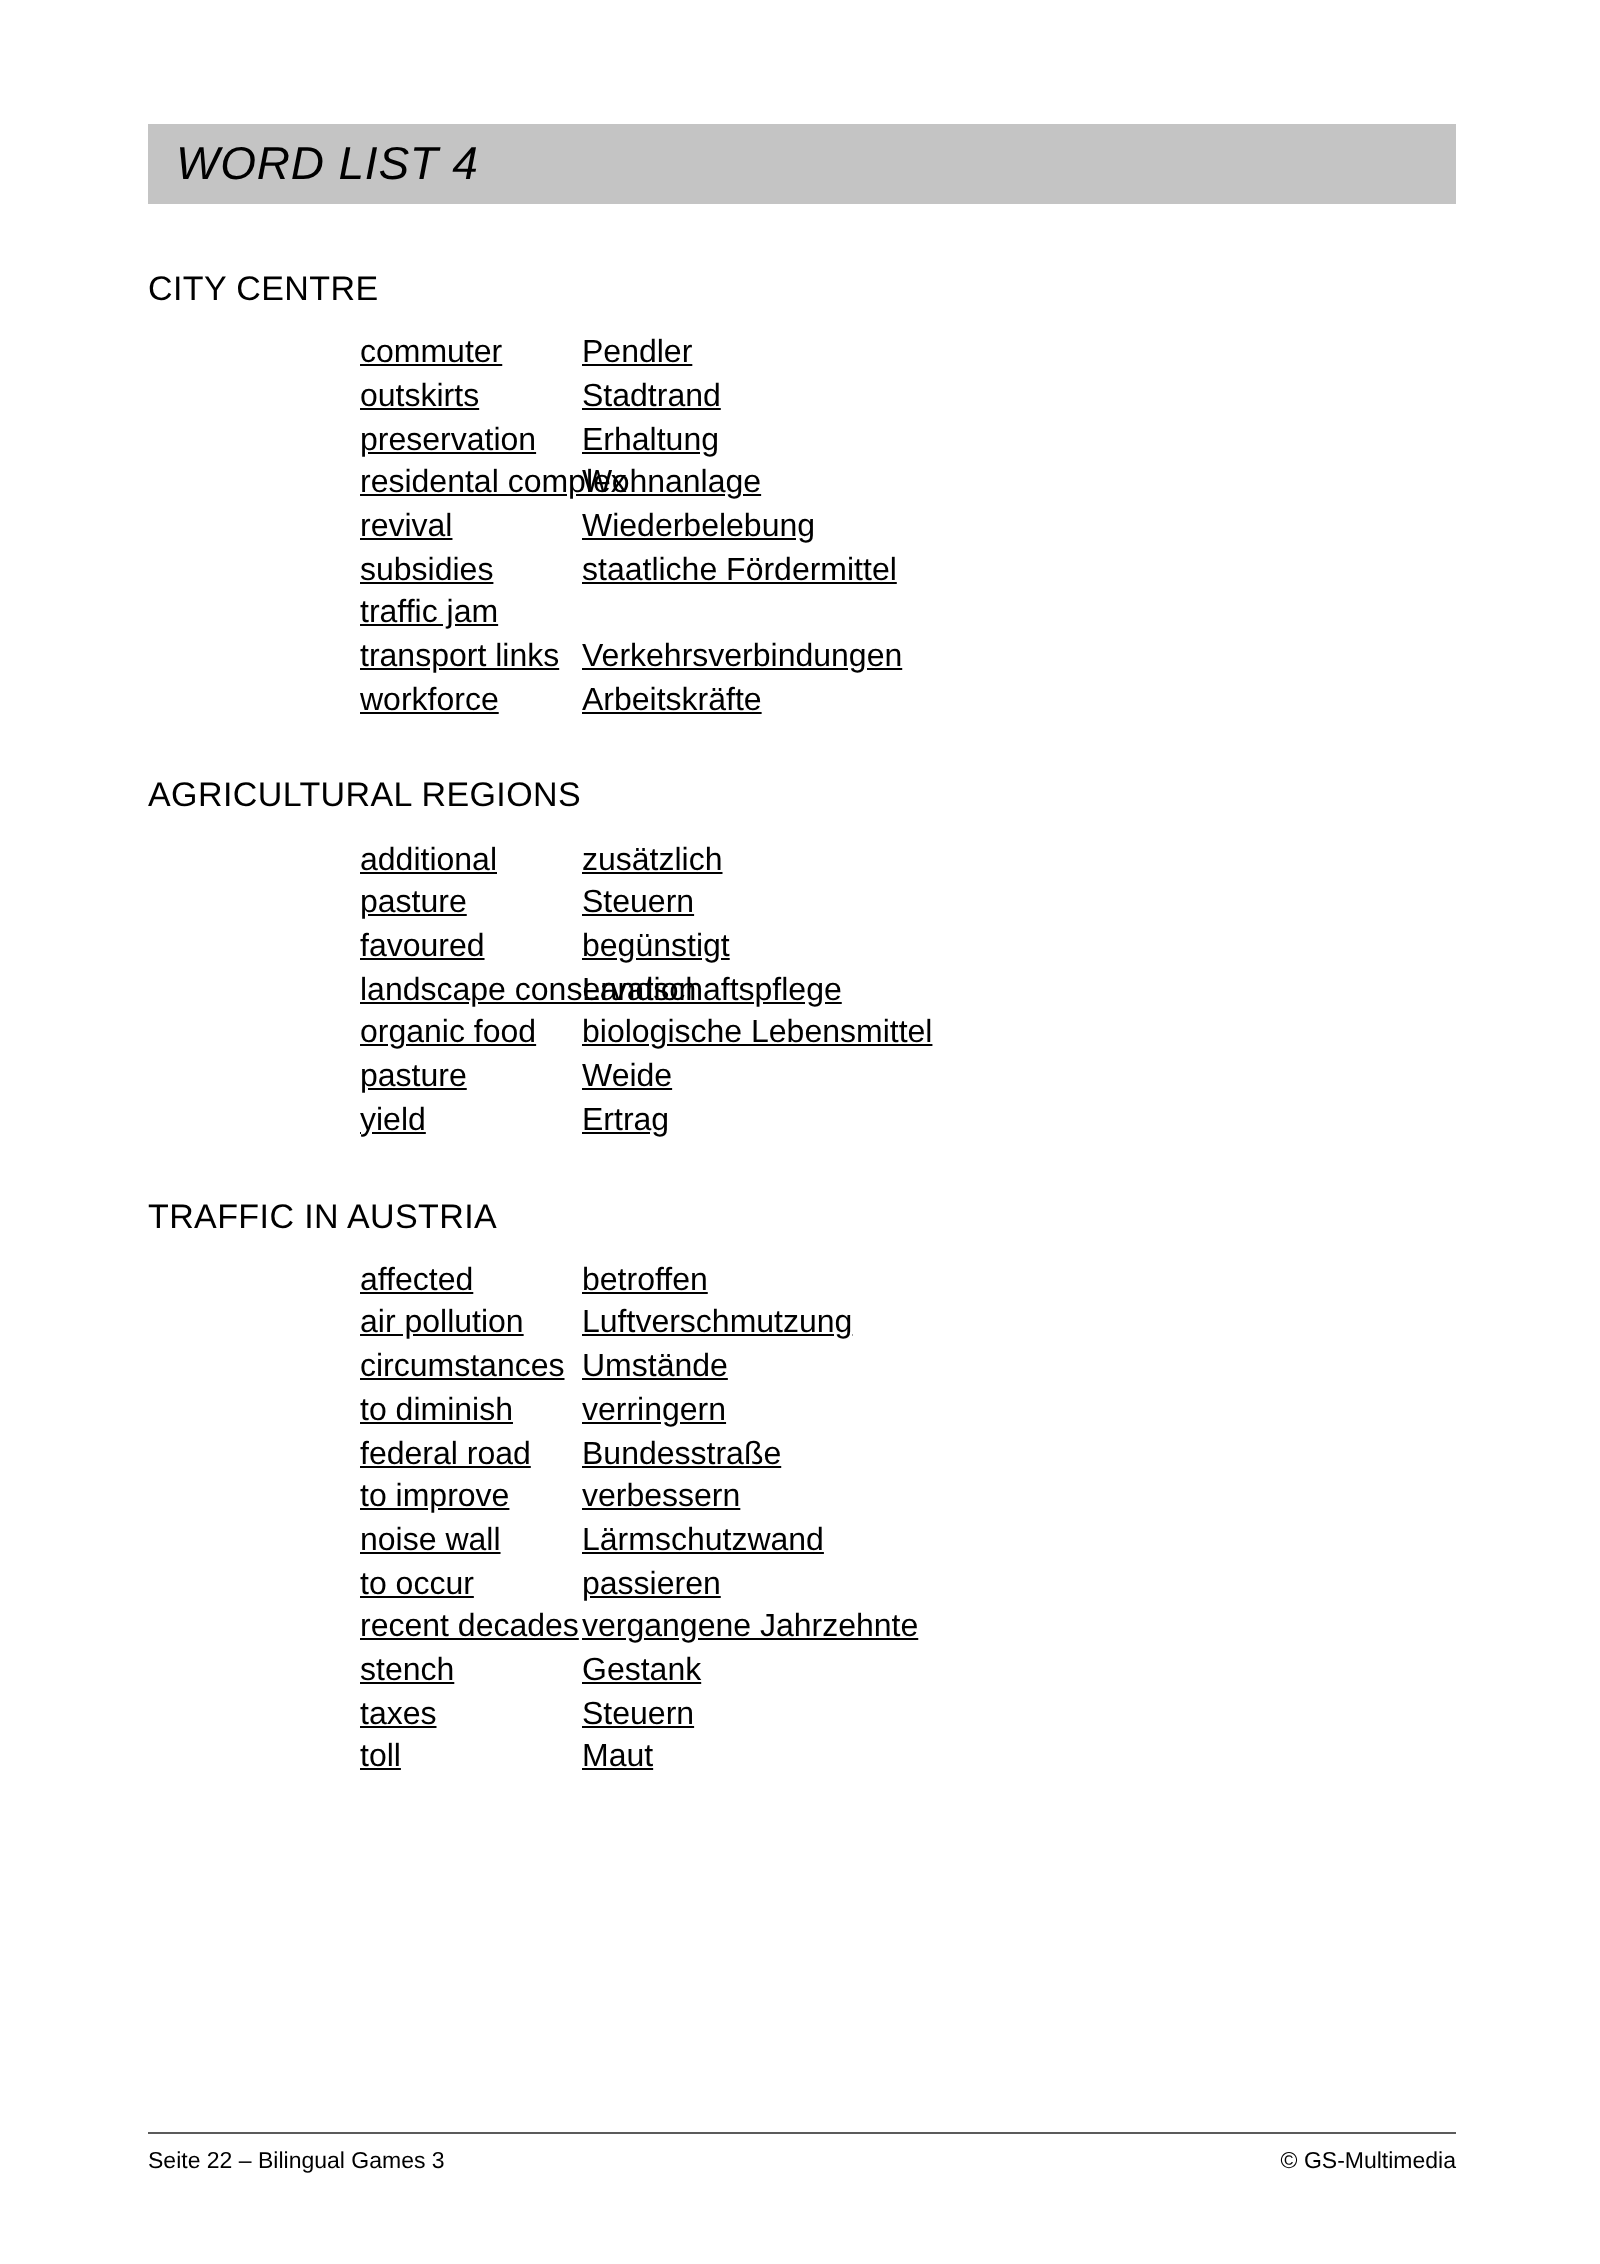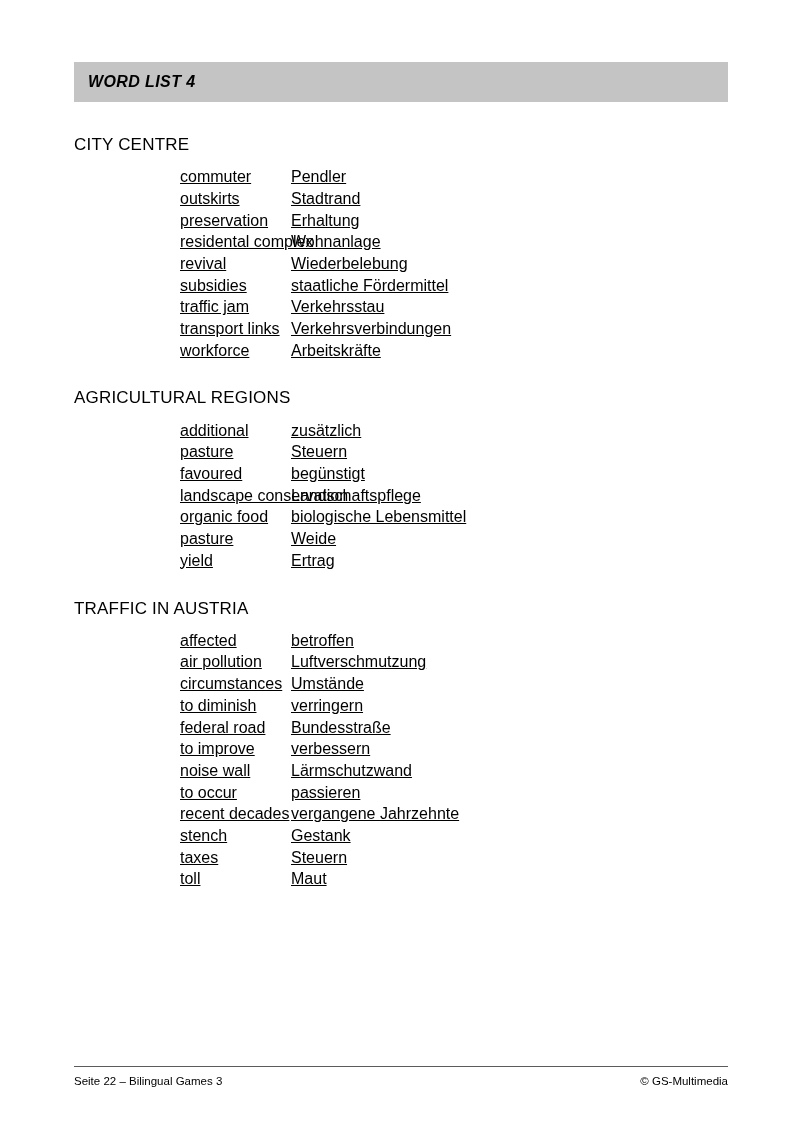--- a/index.html
+++ b/index.html
@@ -32,22 +32,22 @@
     width: 654px;
     height: 40px;
     background: #c4c4c4;
     box-sizing: border-box;
   }
   .title-text {
     position: absolute;
     left: 14px;
     top: 50%;
     transform: translateY(-50%);
-    font-size: 16px;
-    font-weight: bold;
+    font-size: 23px;
+    font-weight: normal;
     font-style: italic;
     letter-spacing: 0.4px;
     white-space: nowrap;
     line-height: 1;
   }
 
   
   .content {
     position: absolute;
     left: 74px;
@@ -150,21 +150,20 @@
           <li class="entry-row">
             <span class="entry-term">revival</span>
             <span class="entry-translation">Wiederbelebung</span>
           </li>
           <li class="entry-row">
             <span class="entry-term">subsidies</span>
             <span class="entry-translation">staatliche Fördermittel</span>
           </li>
           <li class="entry-row">
             <span class="entry-term">traffic jam</span>
-            <span class="entry-translation">Verkehrsstau</span>
           </li>
           <li class="entry-row">
             <span class="entry-term">transport links</span>
             <span class="entry-translation">Verkehrsverbindungen</span>
           </li>
           <li class="entry-row">
             <span class="entry-term">workforce</span>
             <span class="entry-translation">Arbeitskräfte</span>
           </li>
         </ul>

